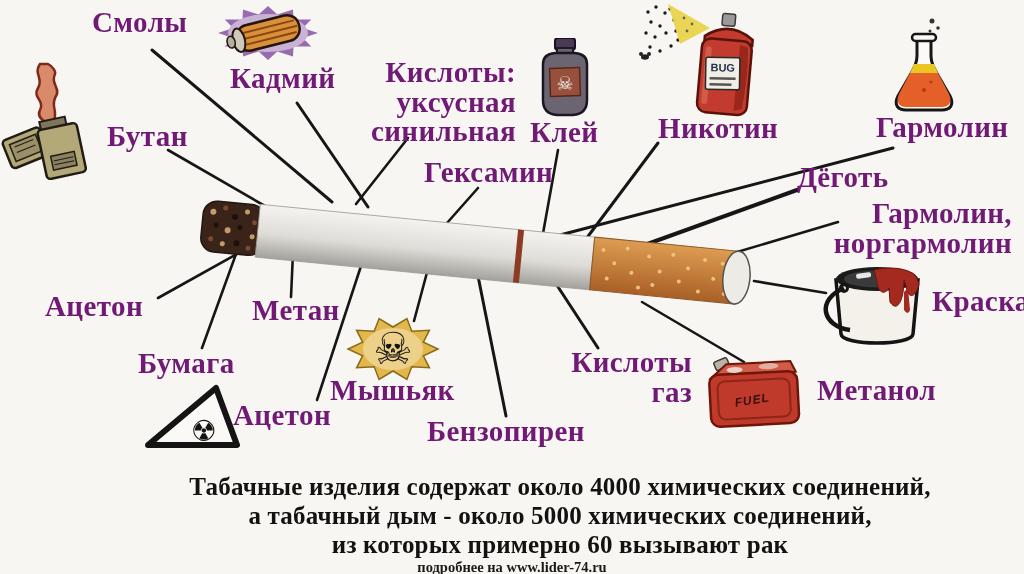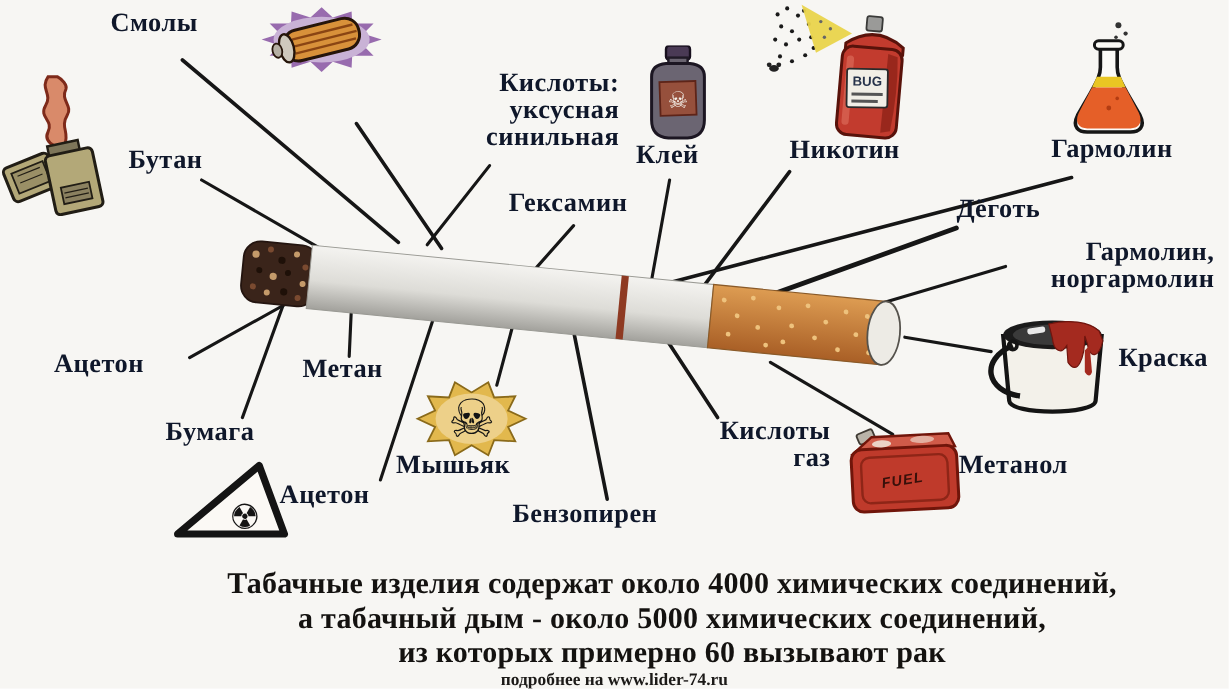--- a/index.html
+++ b/index.html
@@ -5,22 +5,22 @@
   html,body{margin:0;padding:0;background:#ffffff;}
   #stage{
     position:relative;width:1024px;height:574px;overflow:hidden;
     background:#f7f6f3;
     font-family:"Liberation Serif", serif;
   }
   #stage svg{display:block;}
   .abs{position:absolute;}
   .label{
     position:absolute;
-    font-weight:700;font-size:22px;line-height:1.02;
-    color:#0f172a;letter-spacing:.4px;white-space:pre-line;
+    font-weight:700;font-size:29px;line-height:1.02;
+    color:#701a75;letter-spacing:.4px;white-space:pre-line;
   }
   .center{text-align:right;}
   .foot{
     position:absolute;left:0;width:100%;text-align:center;
     font-weight:700;font-size:25px;color:#141210;letter-spacing:.2px;margin-left:48px;
   }
   .foot-link{
     position:absolute;left:0;width:100%;text-align:center;
     font-weight:700;font-size:14.5px;color:#1c1a18;
   }
@@ -228,40 +228,41 @@
     <ellipse cx="47" cy="33" rx="30" ry="21" fill="#edd089"></ellipse>
     <text x="47" y="48" text-anchor="middle" font-size="44" fill="#141414" font-family="DejaVu Sans, sans-serif">☠</text>
   </svg>
 
   <svg class="abs" style="left:144px;top:384px" width="98" height="66" viewBox="0 0 98 66">
     <polygon points="72,4 93,61 4,61" fill="#fbf9f5" stroke="#141414" stroke-width="6" stroke-linejoin="round"></polygon>
     <text x="60" y="57" text-anchor="middle" font-size="29" fill="#141414" font-family="DejaVu Sans, sans-serif">☢</text>
   </svg>
 
   <div class="label" style="left:92px;top:8px">Смолы</div>
+  <div class="label" style="left:230px;top:64px">Кадмий</div>
   <div class="label" style="left:107px;top:122px">Бутан</div>
   <div class="label center" style="left:352px;top:58px;width:164px">Кислоты:
 уксусная
 синильная</div>
   <div class="label" style="left:424px;top:158px">Гексамин</div>
   <div class="label" style="left:530px;top:118px">Клей</div>
   <div class="label" style="left:658px;top:114px">Никотин</div>
   <div class="label" style="left:876px;top:113px">Гармолин</div>
   <div class="label" style="left:797px;top:163px">Дёготь</div>
   <div class="label center" style="left:822px;top:199px;width:190px">Гармолин,
 норгармолин</div>
   <div class="label" style="left:932px;top:287px">Краска</div>
   <div class="label" style="left:45px;top:292px">Ацетон</div>
   <div class="label" style="left:252px;top:296px">Метан</div>
   <div class="label" style="left:138px;top:349px">Бумага</div>
   <div class="label" style="left:330px;top:376px">Мышьяк</div>
   <div class="label" style="left:233px;top:401px">Ацетон</div>
   <div class="label" style="left:427px;top:417px">Бензопирен</div>
   <div class="label center" style="left:560px;top:348px;width:132px">Кислоты
 газ</div>
-  <div class="label" style="left:799px;top:376px">Метанол</div>
+  <div class="label" style="left:817px;top:376px">Метанол</div>
 
   <div class="foot" style="top:473px">Табачные изделия содержат около 4000 химических соединений,</div>
   <div class="foot" style="top:502px">а табачный дым - около 5000 химических соединений,</div>
   <div class="foot" style="top:531px">из которых примерно 60 вызывают рак</div>
   <div class="foot-link" style="top:559px">подробнее на www.lider-74.ru</div>
 
 </div>
 
 </body></html>

